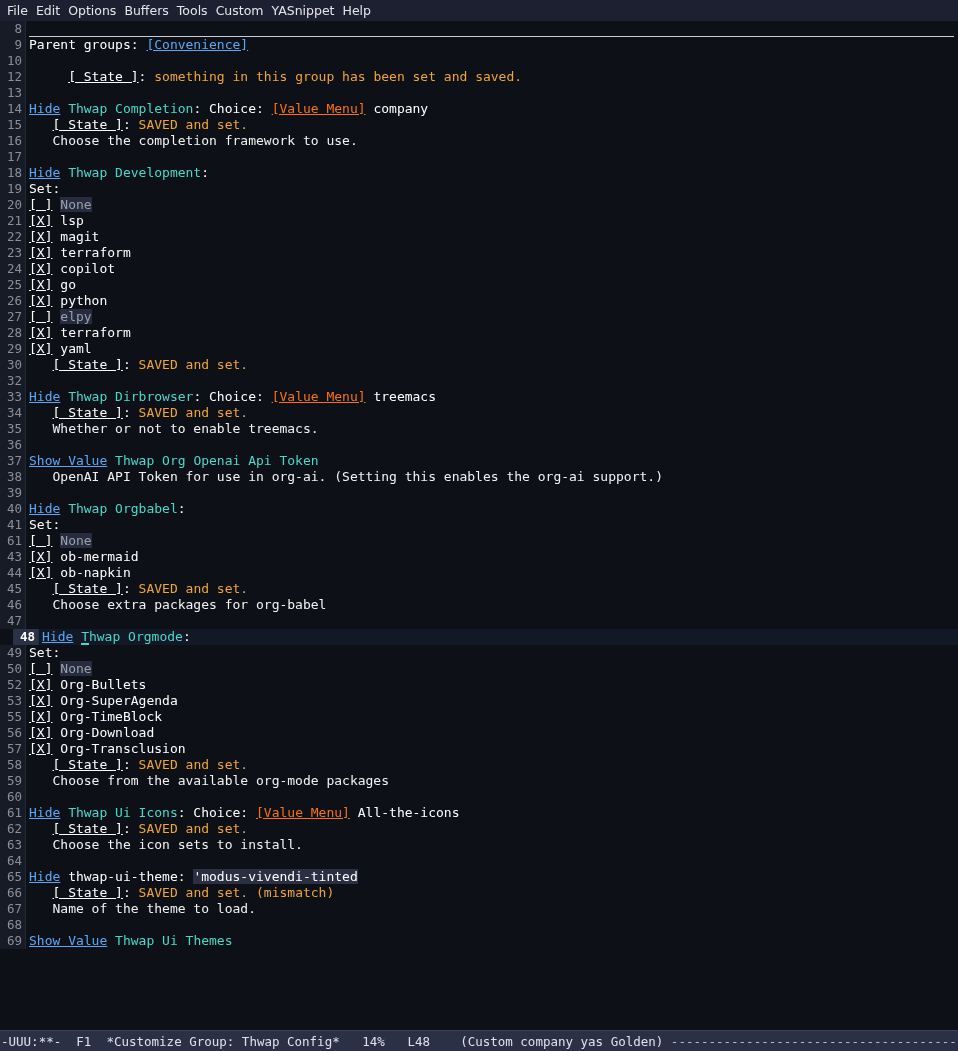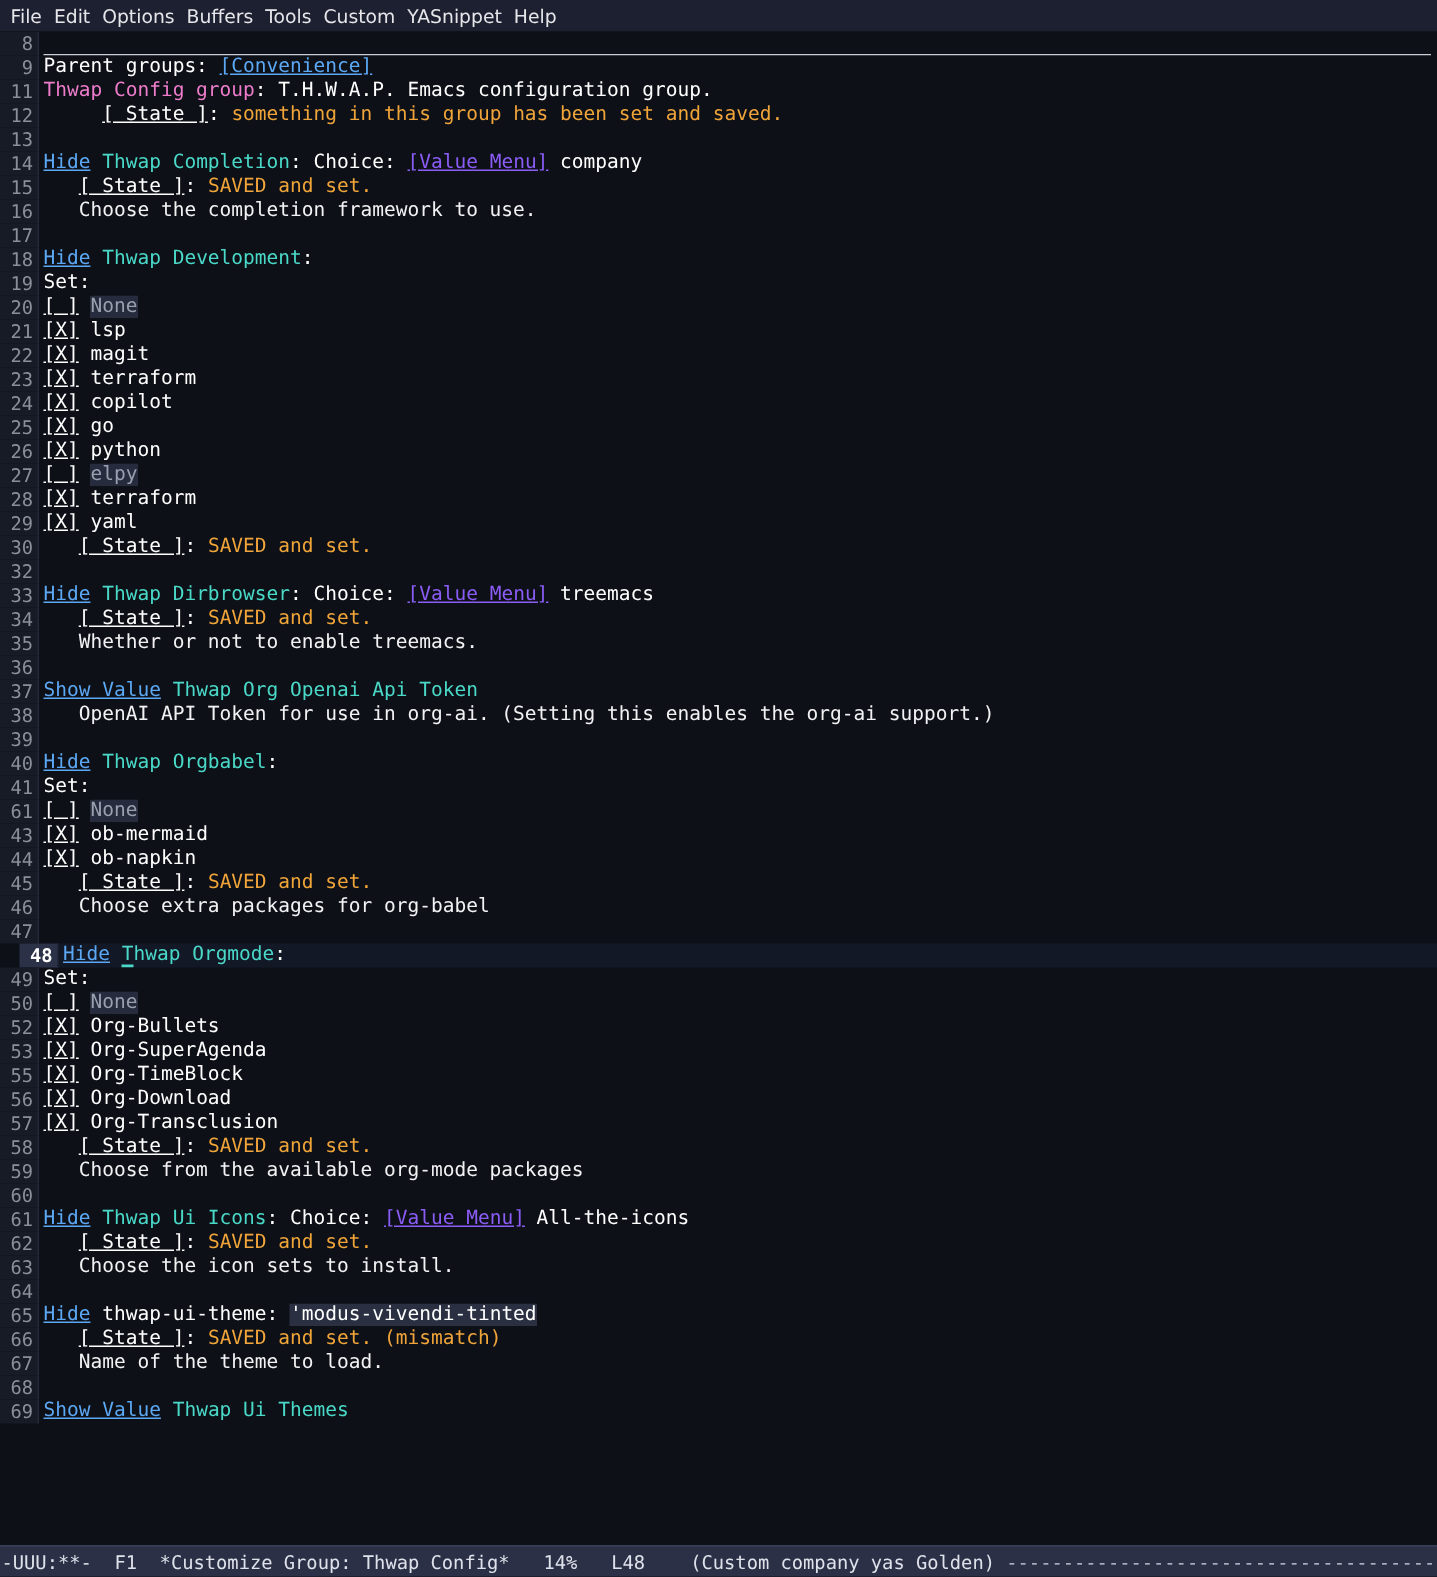--- a/index.html
+++ b/index.html
@@ -94,21 +94,21 @@
   }
 
   
   .f-plain    { color: #ffffff; }
   .f-link     { color: #5ca8f5; text-decoration: underline; cursor: pointer; }
   .f-group    { color: #4ad9c8; }
   .f-grouppink{ color: #ee7ccb; }
   .f-state    { color: #ffffff; text-decoration: underline; }
   .f-saved    { color: #f0a43a; }
   .f-btn      { color: #ffffff; text-decoration: underline; }
-  .f-box      { color: #8b5cf6; text-decoration: underline; }
+  .f-box      { color: #f97316; text-decoration: underline; }
   .f-inactive { color: #9aa0ad; background: #262c3d; }
   .f-field    { color: #ffffff; background: #2a3042; }
   .f-doc      { color: #f2f2f4; }
 
   .hrule {
     display: block;
     border-bottom: 1px solid #c9ccd4;
     height: 15px;
     margin-right: 4px;
   }
@@ -159,21 +159,21 @@
       <span class="mi">Tools</span>
       <span class="mi">Custom</span>
       <span class="mi">YASnippet</span>
       <span class="mi">Help</span>
     </div>
 
   <div class="buffer">
     <div class="lines" id="lines">
         <div class="line"><div class="gutter">8</div><div class="content"><span class="hrule"></span></div></div>
         <div class="line"><div class="gutter">9</div><div class="content"><span class="f-plain">Parent groups: </span><span class="f-link">[Convenience]</span></div></div>
-        <div class="line"><div class="gutter">11</div><div class="content"><span class="f-grouppink">Thwap Config group</span><span class="f-plain">: T.H.W.A.P. Emacs configuration group.</span></div></div>
+        <div class="line"><div class="gutter">10</div><div class="content"> </div></div>
         <div class="line"><div class="gutter">12</div><div class="content"><span class="f-plain">     </span><span class="f-state">[ State ]</span><span class="f-plain">: </span><span class="f-saved">something in this group has been set and saved.</span></div></div>
         <div class="line"><div class="gutter">13</div><div class="content"> </div></div>
         <div class="line"><div class="gutter">14</div><div class="content"><span class="f-link">Hide</span><span class="f-plain"> </span><span class="f-group">Thwap Completion</span><span class="f-plain">: Choice: </span><span class="f-box">[Value Menu]</span><span class="f-plain"> company</span></div></div>
         <div class="line"><div class="gutter">15</div><div class="content"><span class="f-plain">   </span><span class="f-state">[ State ]</span><span class="f-plain">: </span><span class="f-saved">SAVED and set.</span></div></div>
         <div class="line"><div class="gutter">16</div><div class="content"><span class="f-doc">   Choose the completion framework to use.</span></div></div>
         <div class="line"><div class="gutter">17</div><div class="content"> </div></div>
         <div class="line"><div class="gutter">18</div><div class="content"><span class="f-link">Hide</span><span class="f-plain"> </span><span class="f-group">Thwap Development</span><span class="f-plain">:</span></div></div>
         <div class="line"><div class="gutter">19</div><div class="content"><span class="f-plain">Set:</span></div></div>
         <div class="line"><div class="gutter">20</div><div class="content"><span class="f-btn">[ ]</span><span class="f-plain"> </span><span class="f-inactive">None</span></div></div>
         <div class="line"><div class="gutter">21</div><div class="content"><span class="f-btn">[X]</span><span class="f-plain"> </span><span class="f-plain">lsp</span></div></div>

